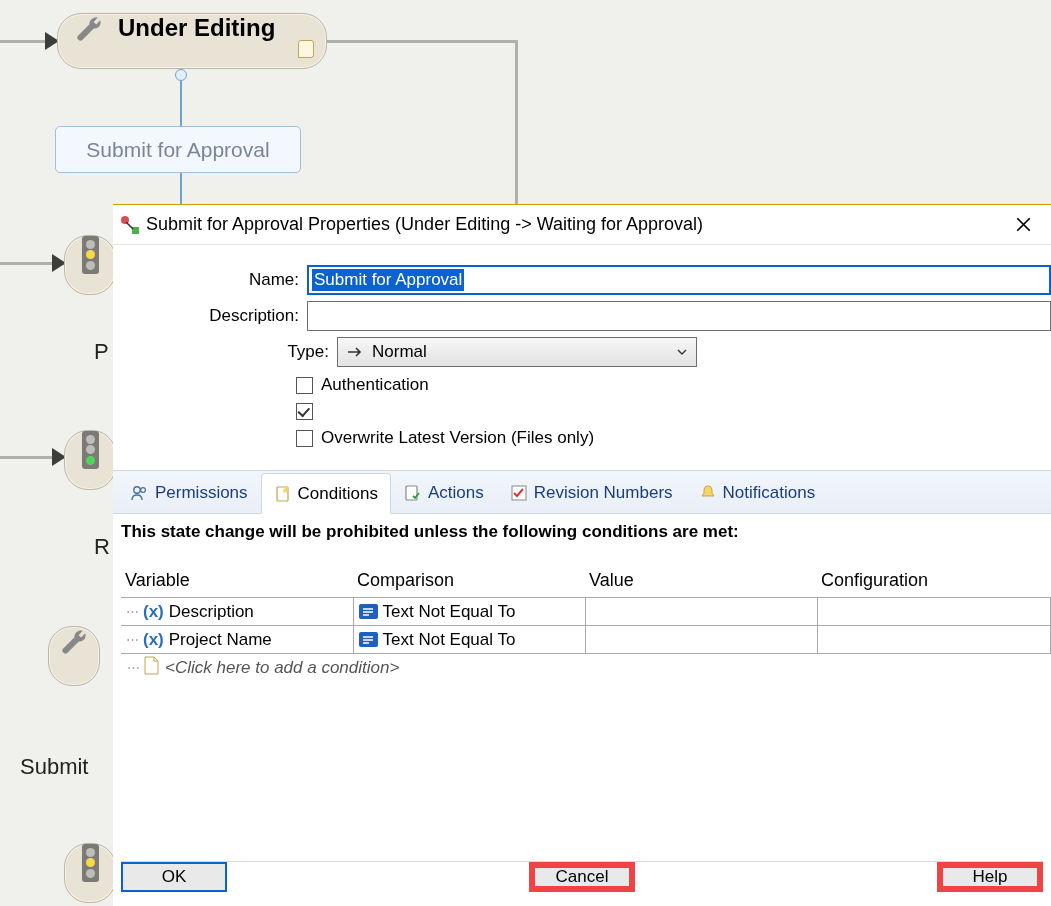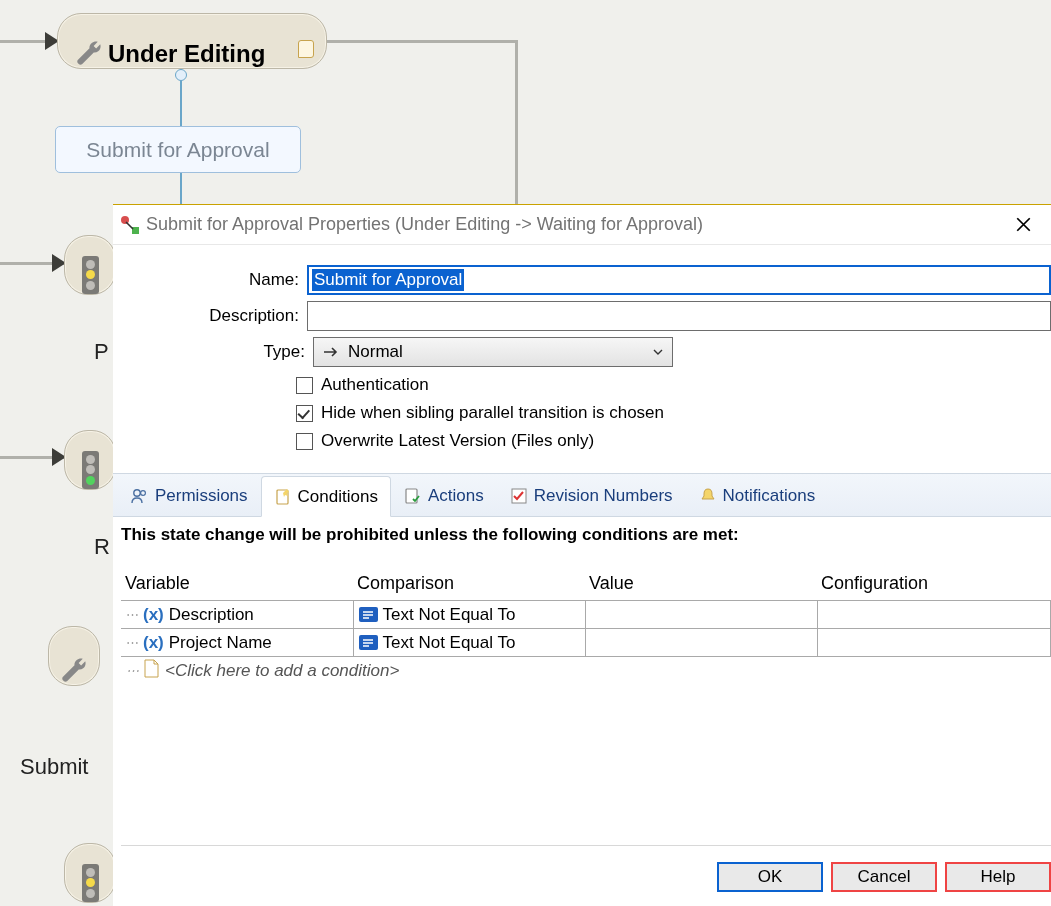--- a/index.html
+++ b/index.html
@@ -25,22 +25,22 @@
     border-left-width: 14px;
   }
   .blueLine { position: absolute; background: #6aa6c9; }
 
   .stateNode {
     position: absolute;
     background: #e8e3d4;
     border: 1px solid #bcb7a7;
     border-radius: 24px;
     box-shadow: inset 0 0 0 1px #f6f2e6;
-    display: flex; align-items: flex-end;
-    gap: 4px;
+    display: flex; align-items: flex-start;
+    gap: 14px;
     padding: 0 16px;
   }
   .stateNode.main { left: 57px; top: 13px; width: 270px; height: 56px; font-size: 24px; font-weight: 600;}
   .stateNode.main .dogear{
     position:absolute; right:12px; bottom:10px; width:16px; height:18px;
     border:1px solid #c7a34e; border-radius:3px 3px 3px 0;
     background:#fdf6e1;
   }
   .stateNode.side {
     width: 52px; height: 60px; justify-content: center; padding: 0;
@@ -75,32 +75,32 @@
   }
 
   .dlgTitlebar {
     height: 40px;
     background: #fff;
     border-bottom: 1px solid #e8e8e8;
     display: flex; align-items: center;
     padding: 0 6px 0 7px;
   }
   .dlgTitlebar .titleIcon { width: 20px; height: 20px; }
-  .dlgTitlebar .title { margin-left: 6px; color: #737373; font-size: 18px; }
+  .dlgTitlebar .title { margin-left: 6px; color: #000000; font-size: 18px; }
   .dlgTitlebar .spacer { flex: 1; }
   .dlgTitlebar .closeBtn {
     width: 44px; height: 30px;
     display:flex; align-items:center; justify-content:center;
     color:#111;
   }
   .closeBtn svg{width:15px;height:15px;}
 
   .formArea { padding: 14px 0 0 0; }
   .row { display:flex; align-items:center; margin: 6px 0; }
-  .row .lbl { width: 200px; text-align: right; padding-right: 8px; color:#000; }
+  .row .lbl { width: 200px; text-align: right; padding-right: 8px; color:#000;margin-left:24px; }
   .row .field { }
   input[type="text"].txt {
     font: inherit;
     height: 30px;
     border: 1px solid #6d6d6d;
     padding: 2px 5px;
     outline: none;
     background: #fff;
     color:#000;
   }
@@ -188,28 +188,27 @@
   .compIcon{
     width:19px;height:15px; background:#1f5fbf; border-radius:2px;
     display:inline-flex;align-items:center;justify-content:center;
   }
   .compIcon svg{width:12px;height:10px;}
   .addRow td{ border: none; font-style: italic; color:#555; }
   .addRow .pageIcon svg{width:17px;height:19px;}
 
   
   .buttonBar{
-    position:absolute; bottom: 14px; right: 0; left: 8px;
-    display:flex; justify-content:flex-end; gap:8px;
+    position:absolute; bottom: 14px; right: 8px; left: 8px;
+    display:flex; justify-content:space-between; gap:8px;
     border-top: 1px solid #d8d8d8;
-    padding-top: 16px;
   }
   .btn{
     width:106px; height:30px;
-    border:2px solid #ef4444;
+    border:6px solid #ef4444;
     background:#e9e9e9;
     display:inline-flex; align-items:center; justify-content:center;
     font: inherit;
   }
   .btn.primary{ border:2px solid #0a62d0; background:#e9e9e9; }
 
 </style>
 </head>
 <body>
 
@@ -334,21 +333,20 @@
           </div>
         </div>
       </div>
 
       <div class="checkRow">
         <span class="chk"></span>
         <span>Authentication</span>
       </div>
       <div class="checkRow">
         <span class="chk checked"></span>
-        <span>Hide when sibling parallel transition is chosen</span>
       </div>
       <div class="checkRow">
         <span class="chk"></span>
         <span>Overwrite Latest Version (Files only)</span>
       </div>
     </div>
 
     <div class="tabStrip">
       <div class="tab">
         <svg viewBox="0 0 18 18">

